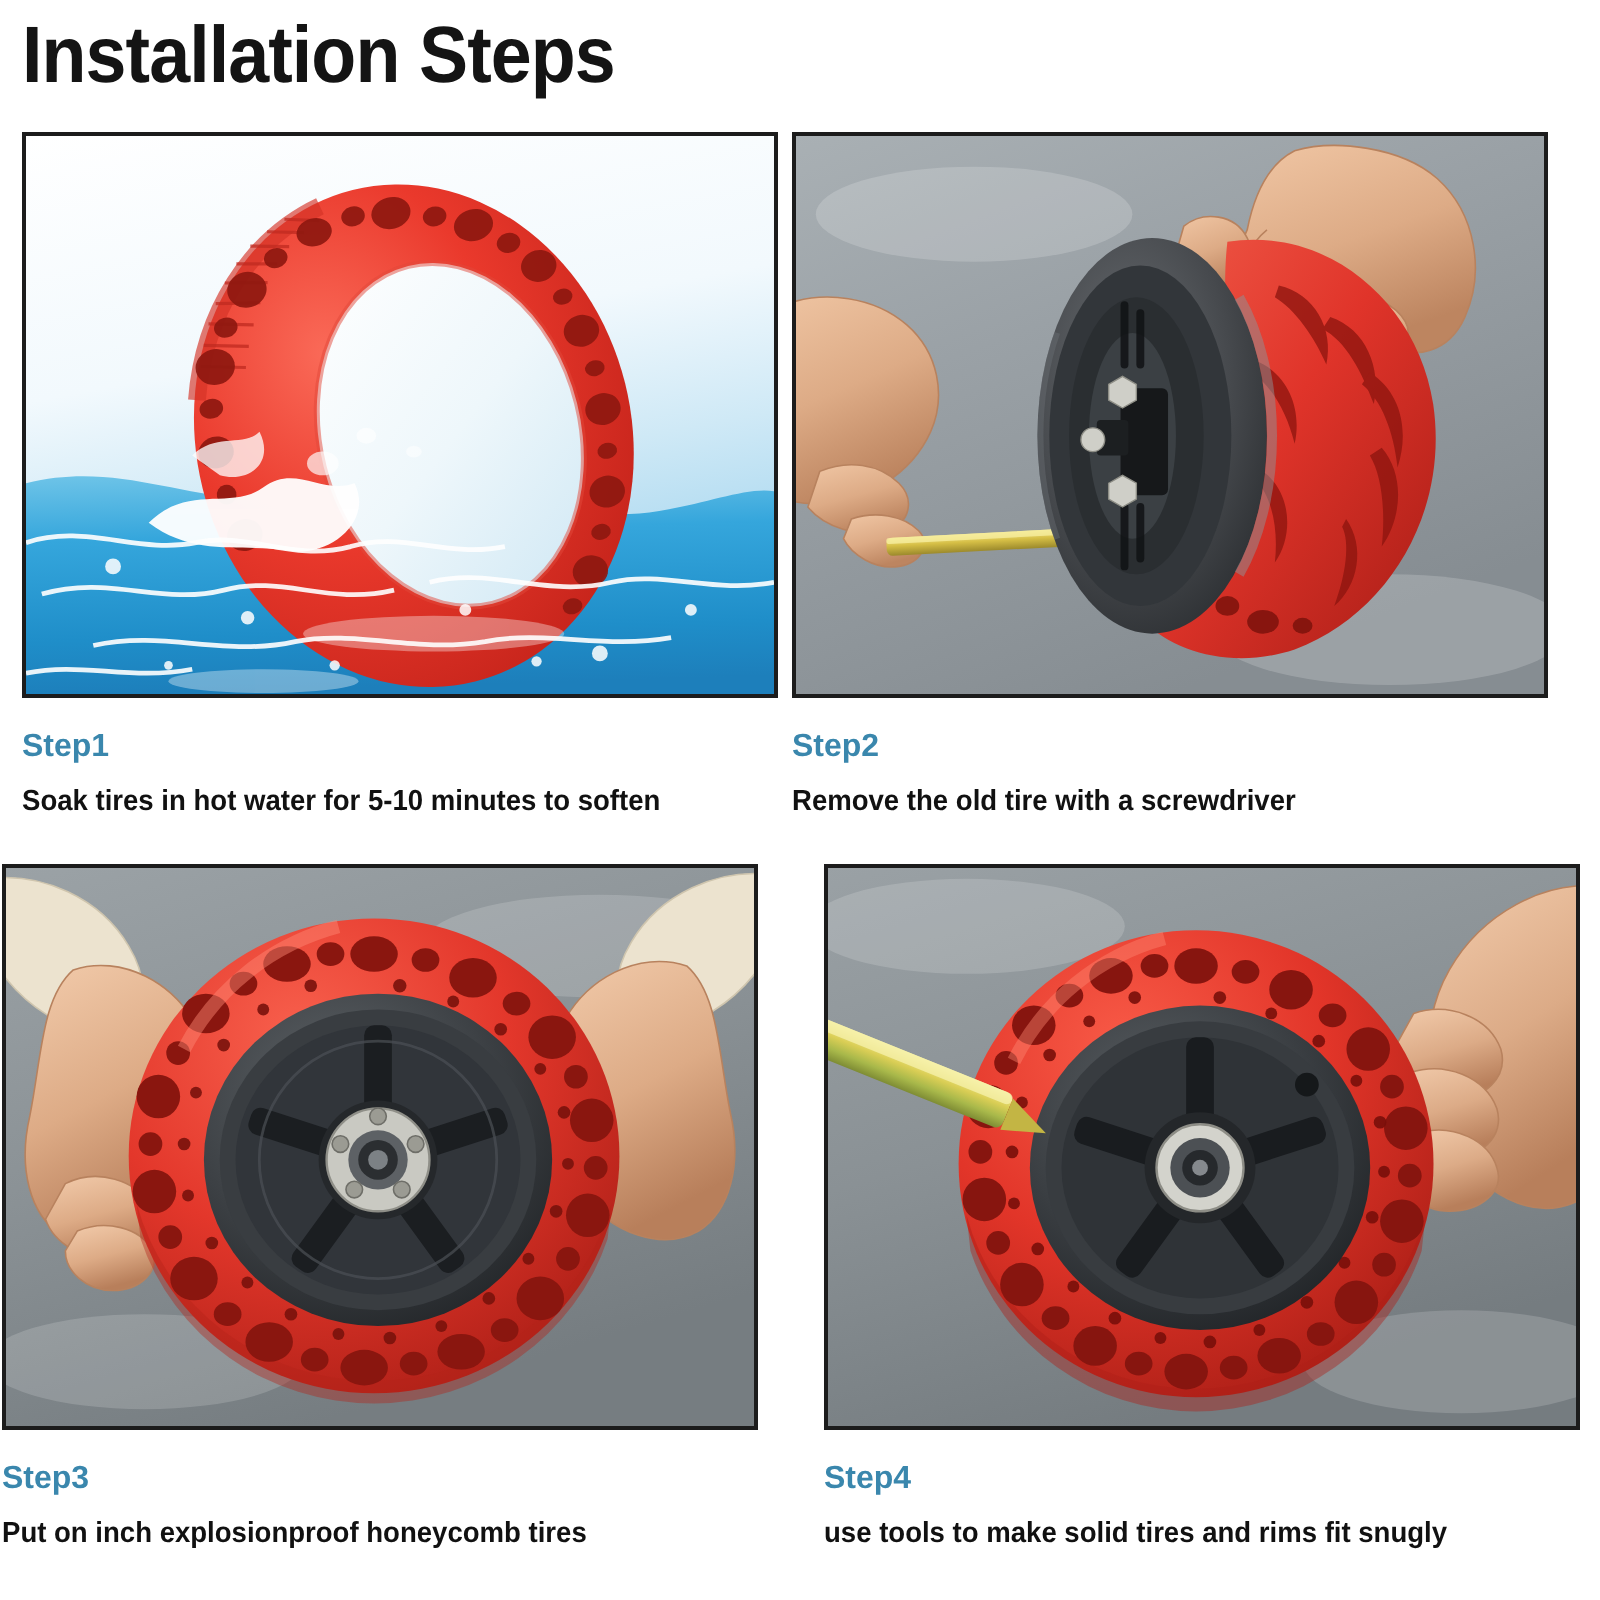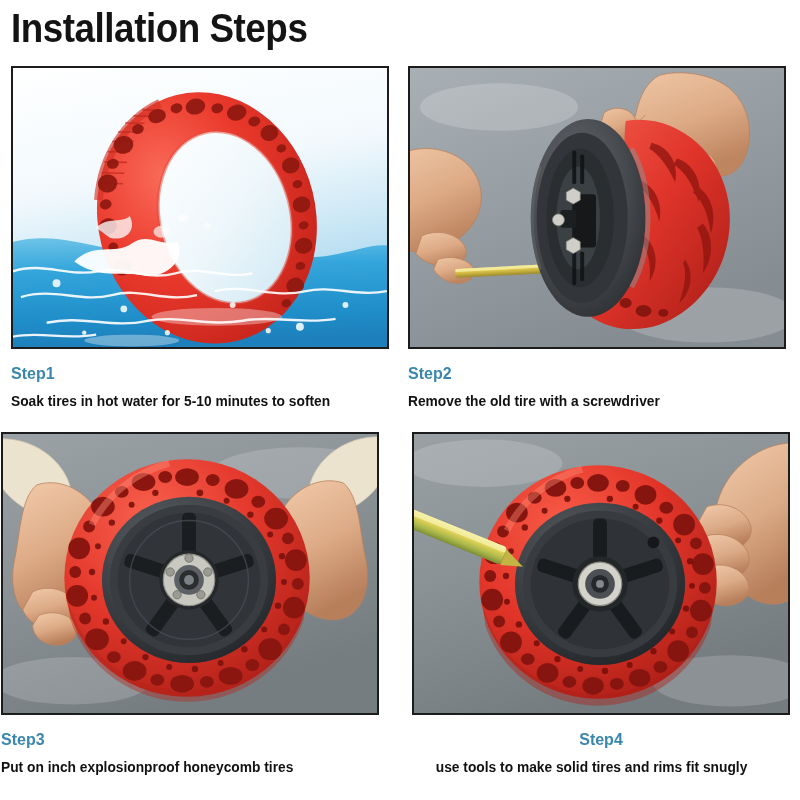--- a/index.html
+++ b/index.html
@@ -23,23 +23,23 @@
     transform-origin:left top;
     white-space:nowrap;
   }
 
   .grid{
     position:absolute;
     left:0;top:66px;width:800px;height:734px;text-decoration:underline;
   }
   .cell{position:absolute;}
   .cell-0{left:11px;  top:0px;}
-  .cell-1{left:408px; top:0px;}
+  .cell-1{left:396px; top:0px;}
   .cell-2{left:1px;  top:366px;}
-  .cell-3{left:412px; top:366px;text-align:center;}
+  .cell-3{left:412px; top:366px;}
 
   .photo{
     width:378px;height:283px;
     border:2px solid #1c1c1c;
     box-sizing:border-box;
     overflow:hidden;
     position:relative;
     background:#9aa0a4;
   }
   .photo svg{display:block;width:100%;height:100%;}

